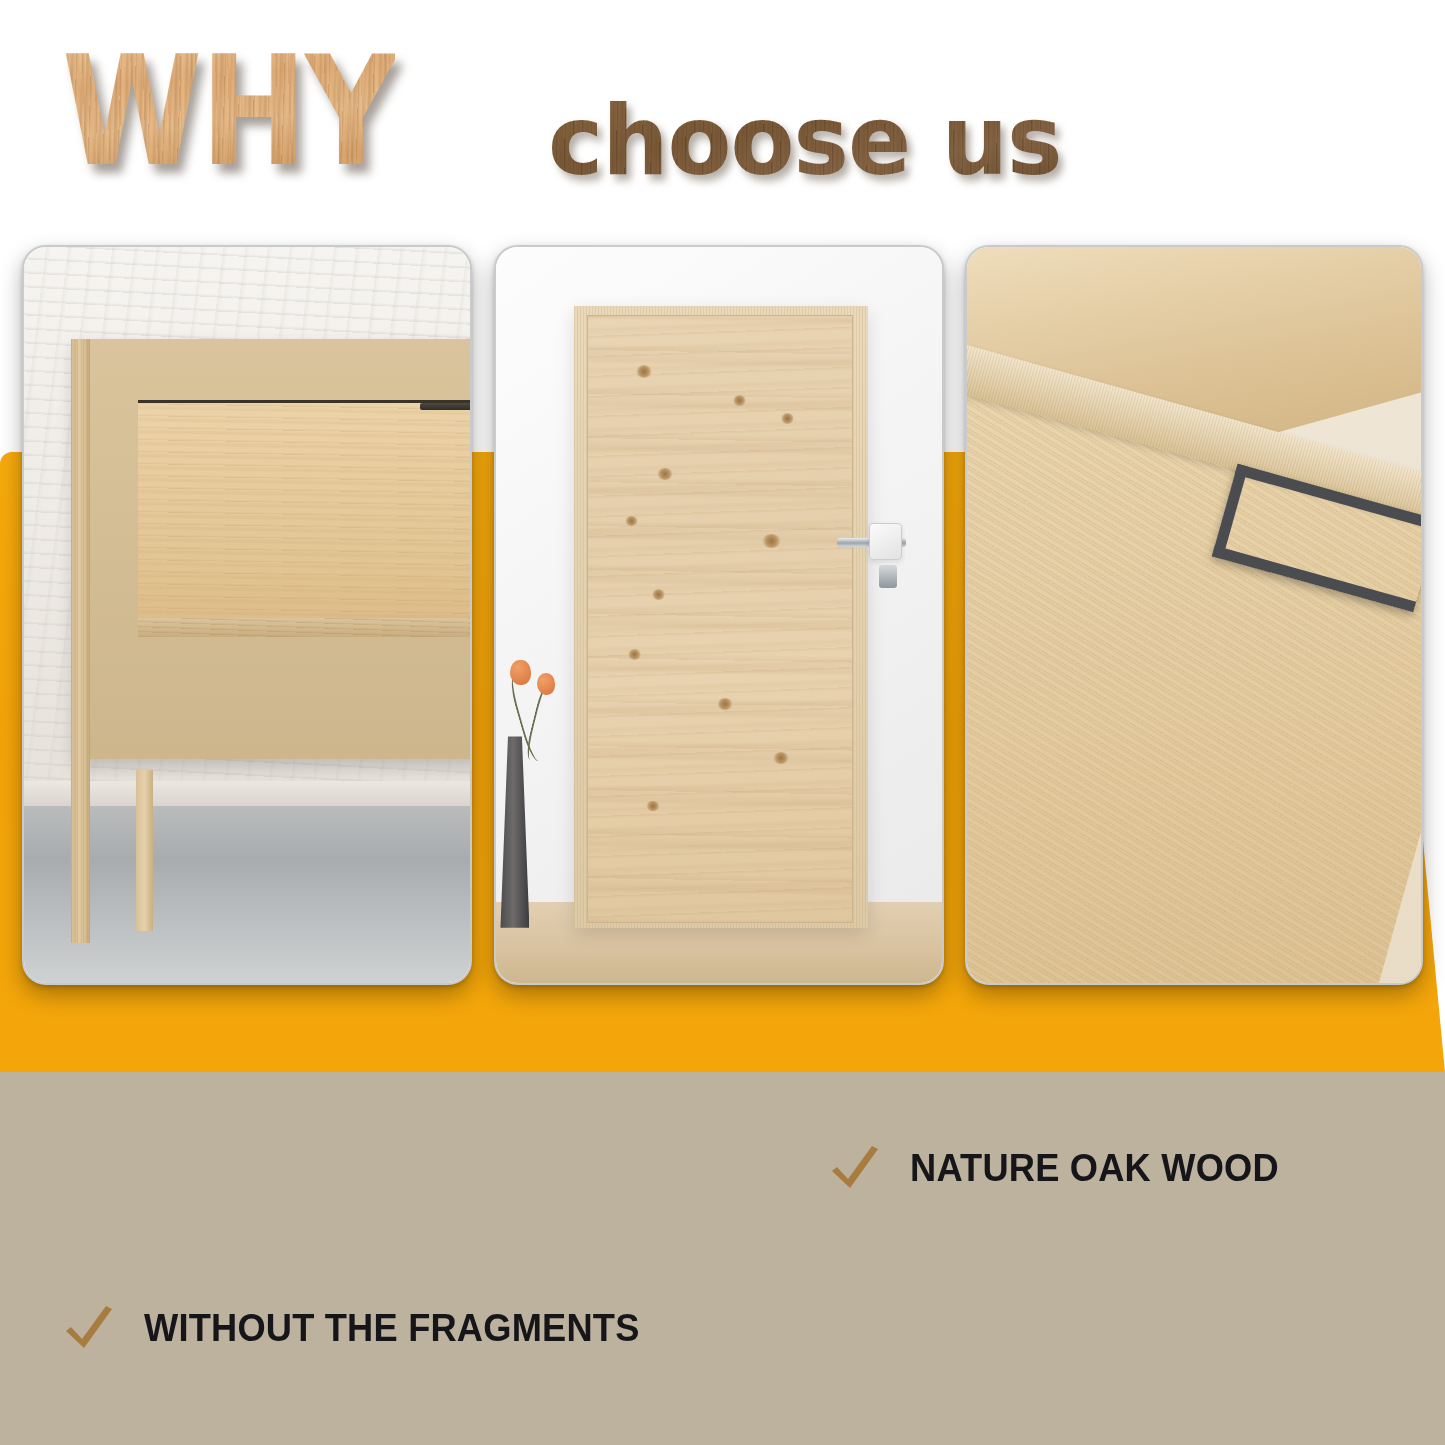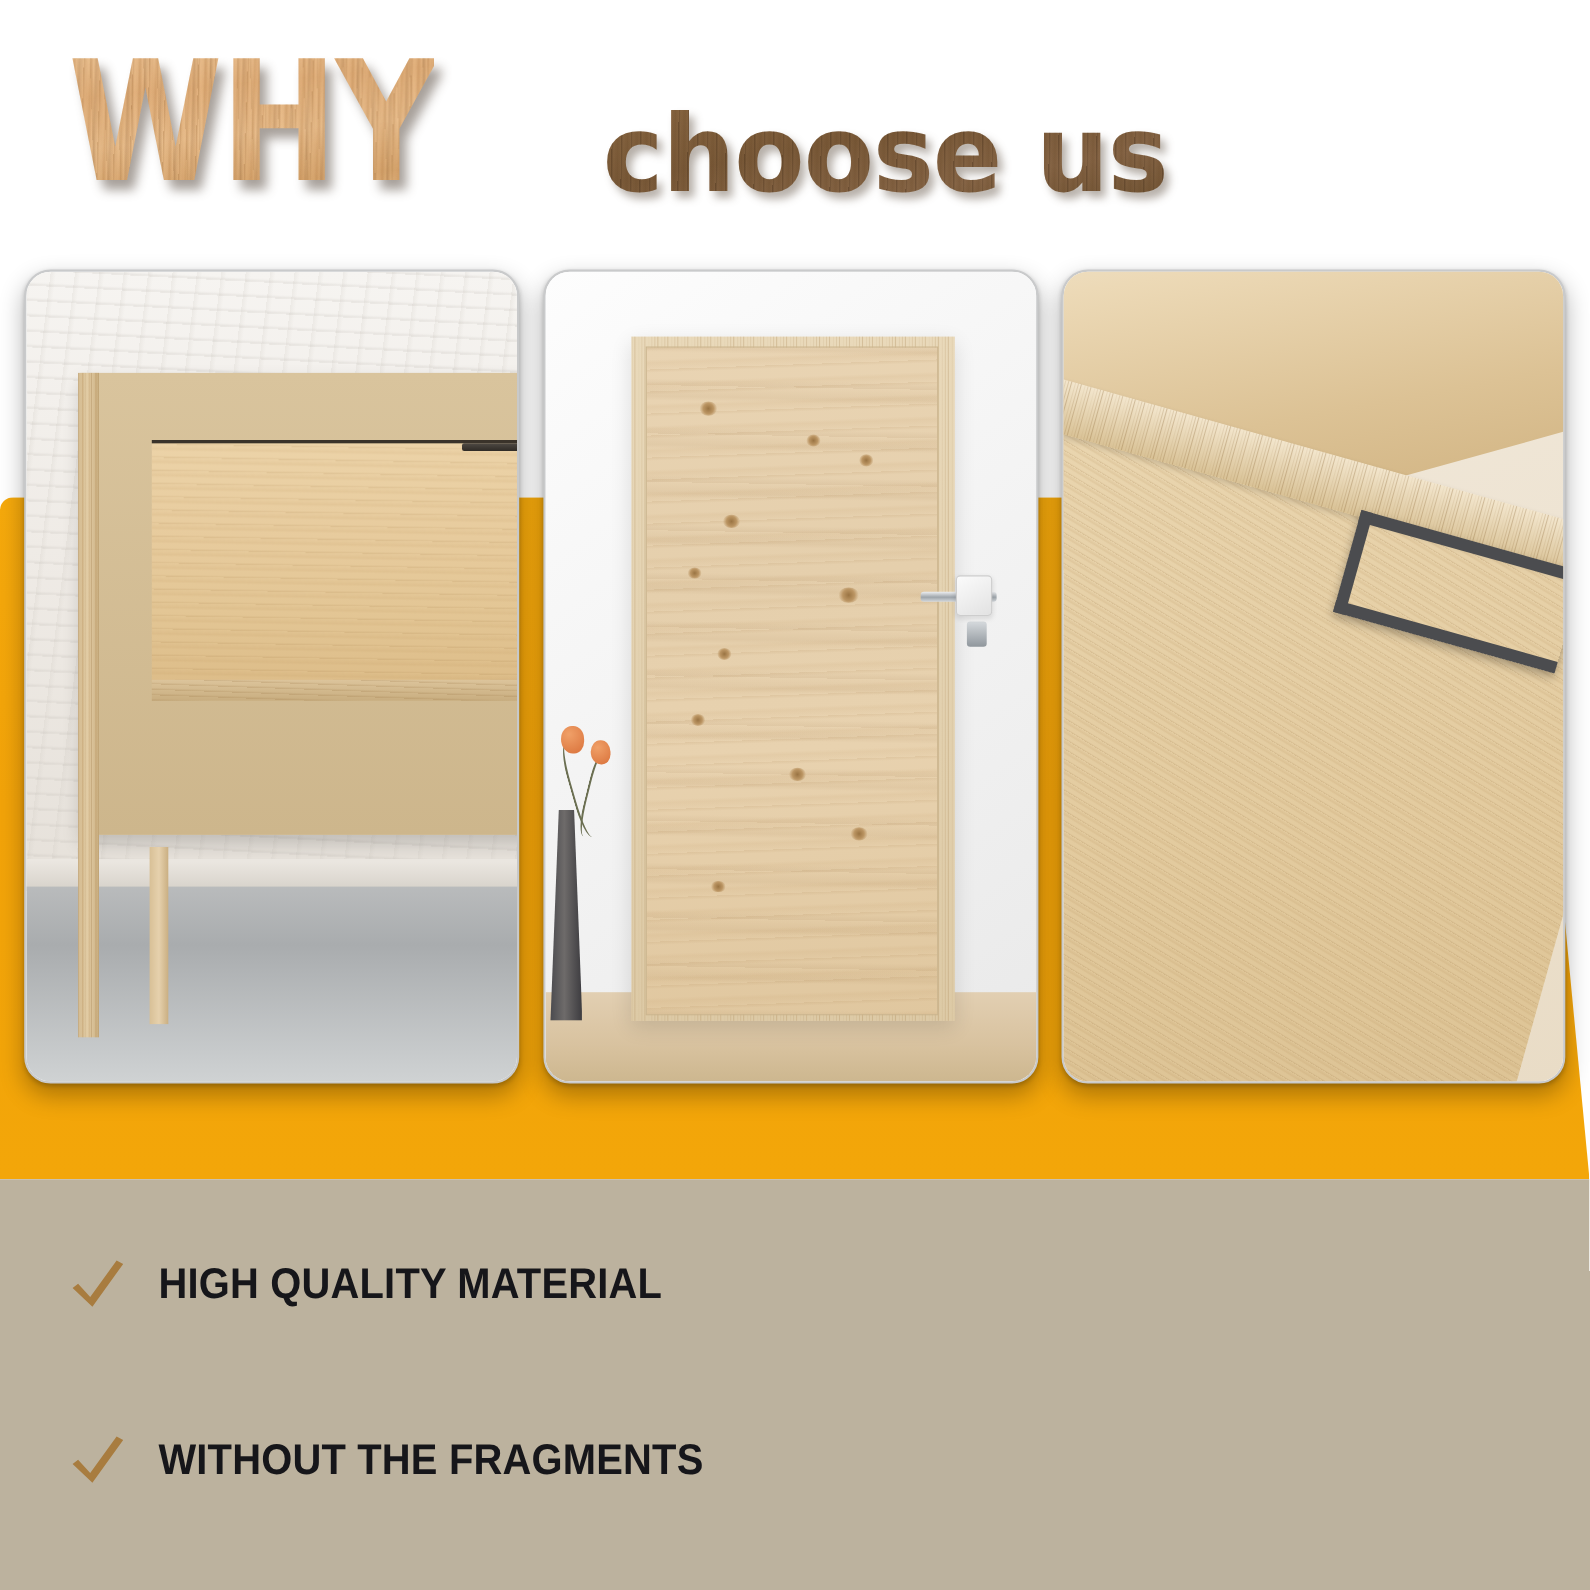--- a/index.html
+++ b/index.html
@@ -308,27 +308,27 @@
         <div class="p3-top"></div>
         <div class="p3-face"></div>
         <div class="p3-edge"></div>
         <div class="p3-handle"></div>
       </div>
     </div>
   </div>
 
   <div class="features">
 
-    <div class="feature f-0">
+
+    <div class="feature f-1">
       <svg class="check-icon" viewBox="0 0 56 56">
         <path d="M4 31 L9 27 L20 39 L44 6 L50 9 L22 48 Z" fill="#a87c3f"></path>
       </svg>
-      <span class="feature-label">HIGH QUALITY MATERIAL</span>
-    </div>
-
+      <span class="feature-label">NATURE OAK WOOD</span>
+    </div>
 
     <div class="feature f-2">
       <svg class="check-icon" viewBox="0 0 56 56">
         <path d="M4 31 L9 27 L20 39 L44 6 L50 9 L22 48 Z" fill="#a87c3f"></path>
       </svg>
       <span class="feature-label">WITHOUT THE FRAGMENTS</span>
     </div>
 
 
   </div>

